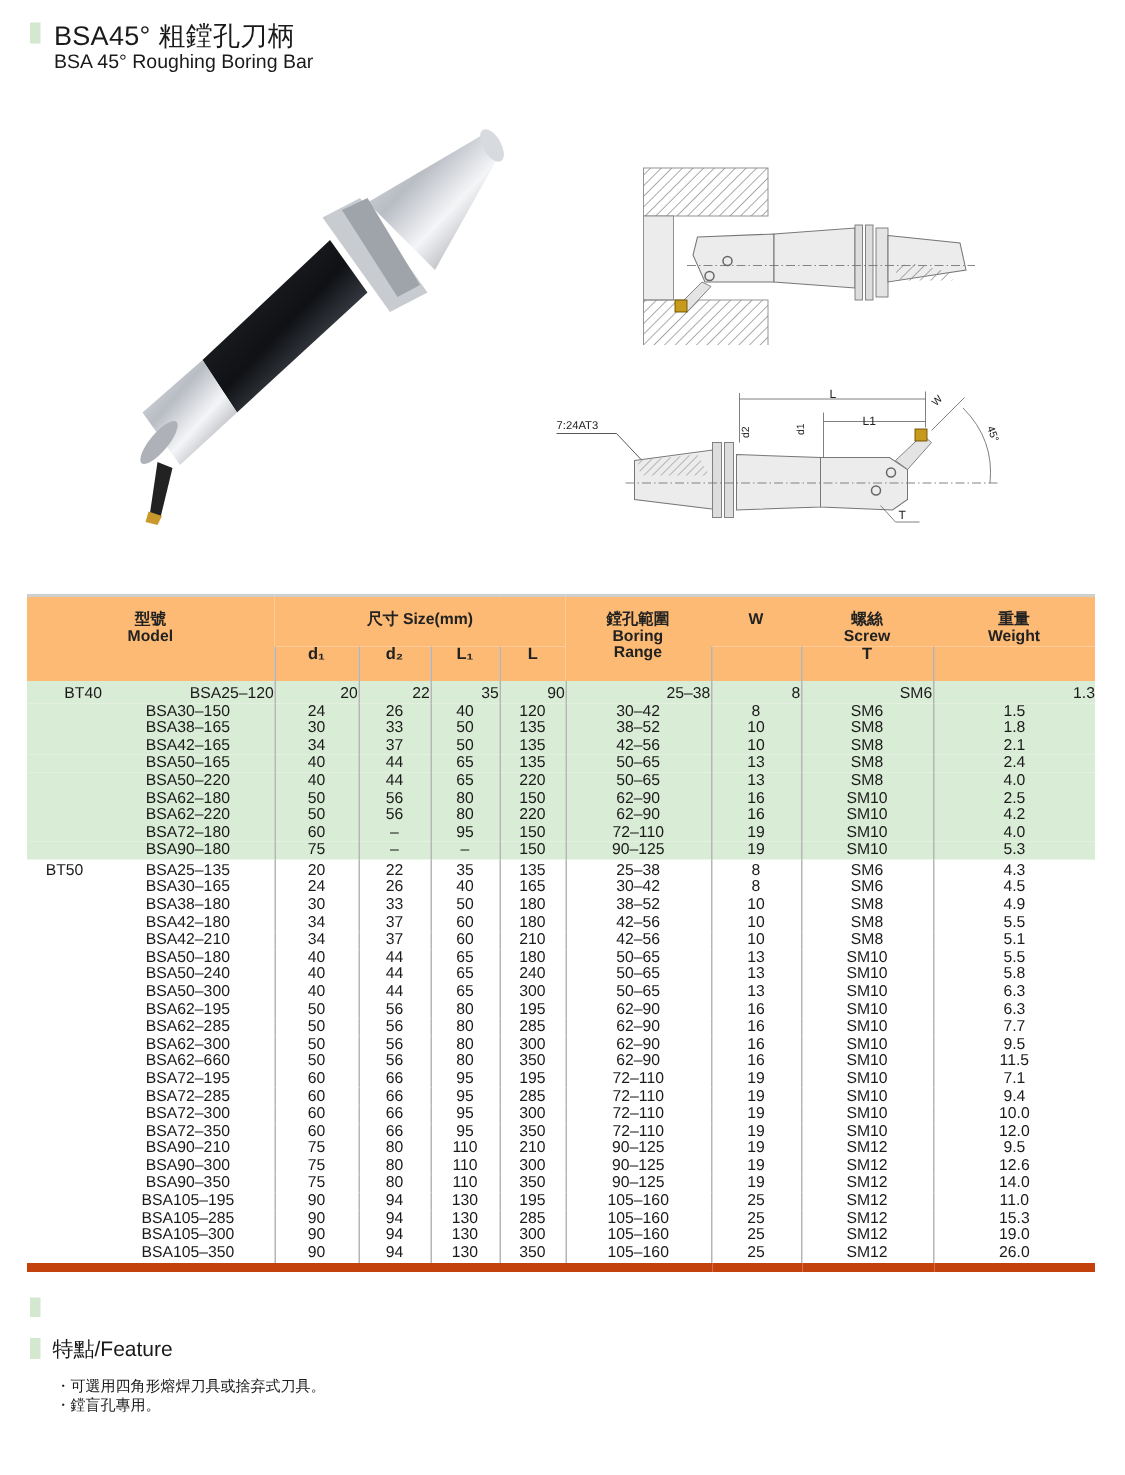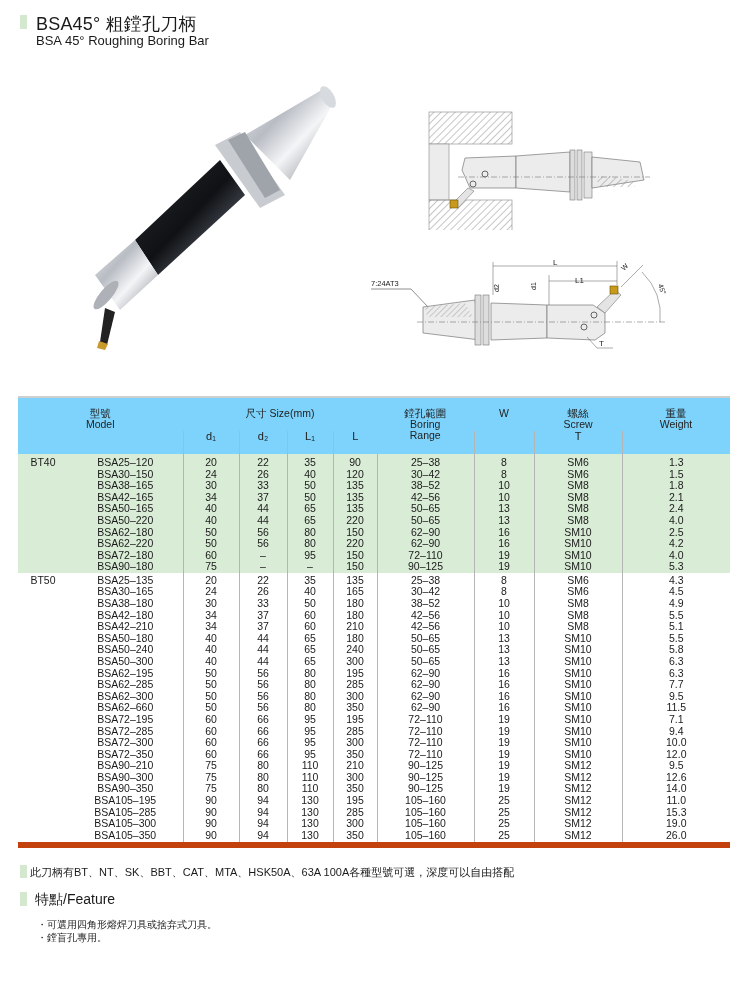--- a/index.html
+++ b/index.html
@@ -7,28 +7,28 @@
     .title-block { position: absolute; left: 20px; top: 12px; }
     .title-marker { position: absolute; left: 0; top: 3px; width: 7px; height: 14px; background: #d4e8cf; }
     .title-main { position: absolute; left: 16px; top: 0; font-size: 18px; white-space: nowrap; letter-spacing: 0.2px; }
     .title-sub { position: absolute; left: 16px; top: 21px; font-size: 13px; white-space: nowrap; }
 
     .photo { position: absolute; left: 80px; top: 60px; width: 260px; height: 320px; }
     .diagram1 { position: absolute; left: 410px; top: 100px; width: 250px; height: 130px; }
     .diagram2 { position: absolute; left: 365px; top: 245px; width: 315px; height: 110px; }
 
     table.spec { position: absolute; left: 18px; top: 396px; width: 712px; border-collapse: collapse; font-size: 10.5px; line-height: 11.5px; }
-    table.spec th { background: #7dd3fc; font-weight: normal; text-align: center; vertical-align: top; color: #222; }
+    table.spec th { background: #fdba74; font-weight: bold; text-align: center; vertical-align: top; color: #222; }
     .hdr-row1 th { padding-top: 10px; height: 34px; line-height: 11px; }
     .hdr-row2 th { height: 23px; vertical-align: middle; font-size: 11px; }
     .hdr-top { border-top: 2px solid #cfcfcf; }
     .vline { border-left: 1px solid #b5b5b5; }
     table.spec td { text-align: center; padding: 0; height: 11.6px; white-space: nowrap; }
     tbody.bt40 td { background: #d9ecd6; }
-    tbody.bt40 tr:first-child td { padding-top: 3px; }
+    tbody.bt40 tr:first-child td { padding-top: 3px; text-align: right; }
     tbody.bt50 tr:first-child td { padding-top: 2px; margin-top: 28px; }
     tbody.bt50 tr:last-child td { border-bottom: 6px solid #c2410c; padding-bottom: 1px; }
     td.series { text-align: right; padding-right: 4px; width: 50px; }
     td.model { text-align: left; width: 115px; }
     td.c-d1 { width: 56px; }
     td.c-d2 { width: 48px; }
     td.c-l1 { width: 46px; }
     td.c-l { width: 44px; }
     td.c-range { width: 97px; }
     td.c-w { width: 60px; }
@@ -575,21 +575,21 @@
         <td class="c-l vl">350</td>
         <td class="c-range vl">105–160</td>
         <td class="c-w vl">25</td>
         <td class="c-t vl">SM12</td>
         <td class="c-wt vl">26.0</td>
       </tr>
     </tbody>
 </table>
 
 <div class="note">
-  <span class="note-marker"></span><span>此刀柄有BT、NT、SK、BBT、CAT、MTA、HSK50A、63A 100A各種型號可選，深度可以自由搭配</span>
+  <span class="note-marker"></span>
 </div>
 
 <div class="feature">
   <span class="feature-marker"></span><span>特點/Feature</span>
 </div>
 
 <div class="bullets-cn">
   <div>・可選用四角形熔焊刀具或捨弃式刀具。</div>
   <div>・鏜盲孔專用。</div>
 </div>

